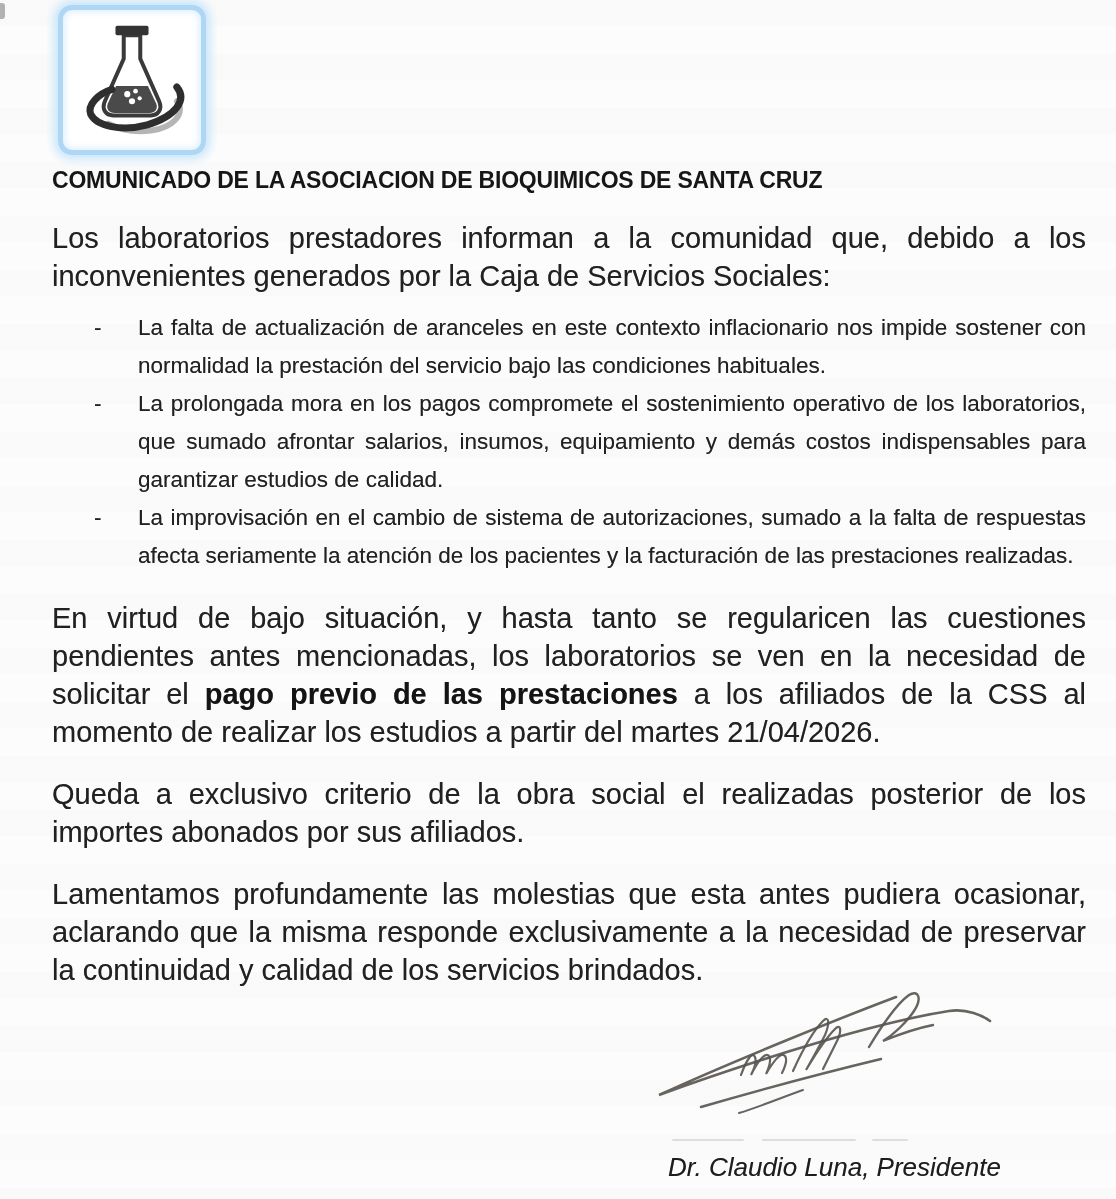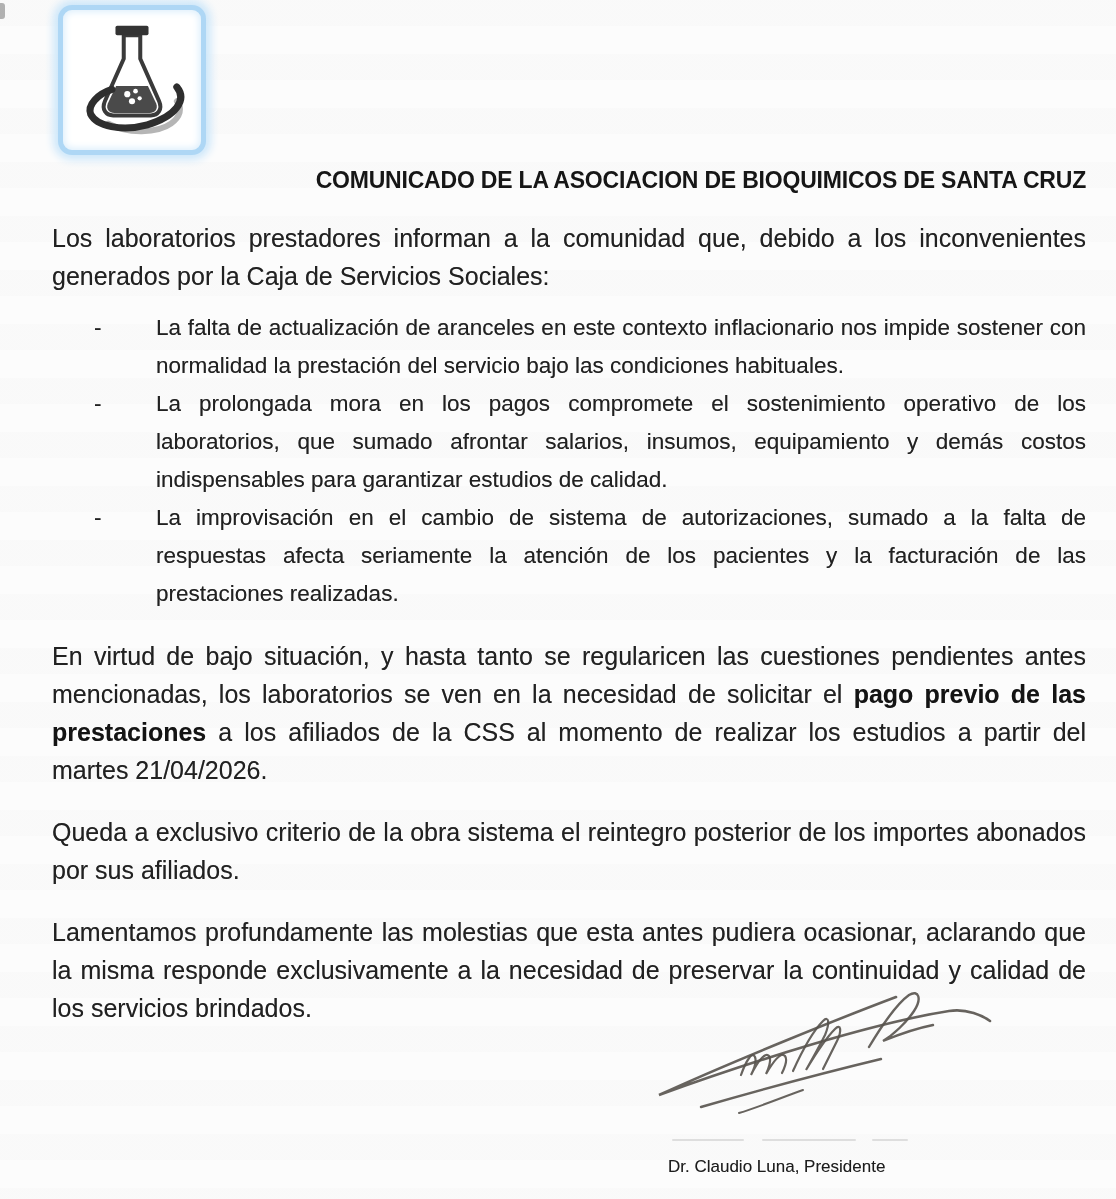--- a/index.html
+++ b/index.html
@@ -42,28 +42,28 @@
   .content {
     position: absolute;
     left: 52px; top: 0;
     width: 1034px;
   }
   .doc-title {
     margin: 165px 0 0 0;
     font-size: 23px;
     font-weight: bold;
     letter-spacing: -0.2px;
-    text-align: right;
+    text-align: left;
     color: #161616;
     line-height: 30px;
   }
   .para {
     margin: 0;
     margin-top: 24px;
-    font-size: 25px;
+    font-size: 29px;
     line-height: 38px;
     text-align: justify;
     text-shadow: 0 0 0.6px rgba(45,45,45,0.45);
   }
   .para strong { font-weight: bold; color: #141414; margin-top: 28px; }
 
   .bullets { margin-top: 14px; }
   .bullet {
     display: flex;
     align-items: flex-start;
@@ -75,21 +75,20 @@
     font-size: 22.5px;
     line-height: 38px;
     text-shadow: 0 0 0.6px rgba(45,45,45,0.45);
   }
   .bullet .btxt {
     flex: 1 1 auto;
     font-size: 22.5px;
     line-height: 38px;
     text-align: justify;
     text-shadow: 0 0 0.6px rgba(45,45,45,0.45);
-    margin-left: 18px;
   }
 
   
   .signature {
     position: absolute;
     left: 643px; top: 983px;
     width: 352px; height: 150px;
   }
   .sig-underline-frag {
     position: absolute;
@@ -98,25 +97,26 @@
     top: 1139px;
     border-radius: 1px;
   }
   .frag-a { left: 672px; width: 72px; }
   .frag-b { left: 762px; width: 94px; }
   .frag-c { left: 872px; width: 36px; }
 
   .signatory {
     position: absolute;
     left: 668px; top: 1152px;
-    font-size: 17px;
+    font-size: 26px;
     line-height: 30px;
     color: #1d1d1d;
     text-shadow: 0 0 0.6px rgba(45,45,45,0.4);
     white-space: nowrap;
+    font-style: italic;
   }
 </style>
 </head>
 <body>
 
 <div class="page">
 
   <div class="scan-mark"></div>
 
   <div class="logo">
@@ -154,21 +154,21 @@
         <span class="btxt">La prolongada mora en los pagos compromete el sostenimiento operativo de los laboratorios, que sumado afrontar salarios, insumos, equipamiento y demás costos indispensables para garantizar estudios de calidad.</span>
       </div>
       <div class="bullet">
         <span class="dash">-</span>
         <span class="btxt">La improvisación en el cambio de sistema de autorizaciones, sumado a la falta de respuestas afecta seriamente la atención de los pacientes y la facturación de las prestaciones realizadas.</span>
       </div>
     </div>
 
     <p class="para"><span>En virtud de bajo situación, y hasta tanto se regularicen las cuestiones pendientes antes mencionadas, los laboratorios se ven en la necesidad de solicitar el </span><strong>pago previo de las prestaciones</strong><span> a los afiliados de la CSS al momento de realizar los estudios a partir del martes 21/04/2026.</span></p>
 
-    <p class="para">Queda a exclusivo criterio de la obra sistema el reintegro posterior de los importes abonados por sus afiliados.</p>
+    <p class="para">Queda a exclusivo criterio de la obra social el realizadas posterior de los importes abonados por sus afiliados.</p>
 
     <p class="para">Lamentamos profundamente las molestias que esta antes pudiera ocasionar, aclarando que la misma responde exclusivamente a la necesidad de preservar la continuidad y calidad de los servicios brindados.</p>
   </div>
 
   <svg class="signature" viewBox="0 0 352 150" xmlns="http://www.w3.org/2000/svg">
     <g fill="none" stroke="#56524d" stroke-opacity="0.9" stroke-linecap="round">
 
       <path stroke-width="2.6" d="M 253,14 C 200,34 90,78 16,112 C 110,78 230,40 306,28 C 324,25 340,33 347,38"></path>
 
       <path stroke-width="2.2" d="M 98,92 C 103,78 109,68 112,74 C 114,79 110,88 108,92 C 114,80 122,68 126,73 C 129,77 125,87 123,91 C 130,79 138,68 142,73 C 145,77 141,86 139,90"></path>

